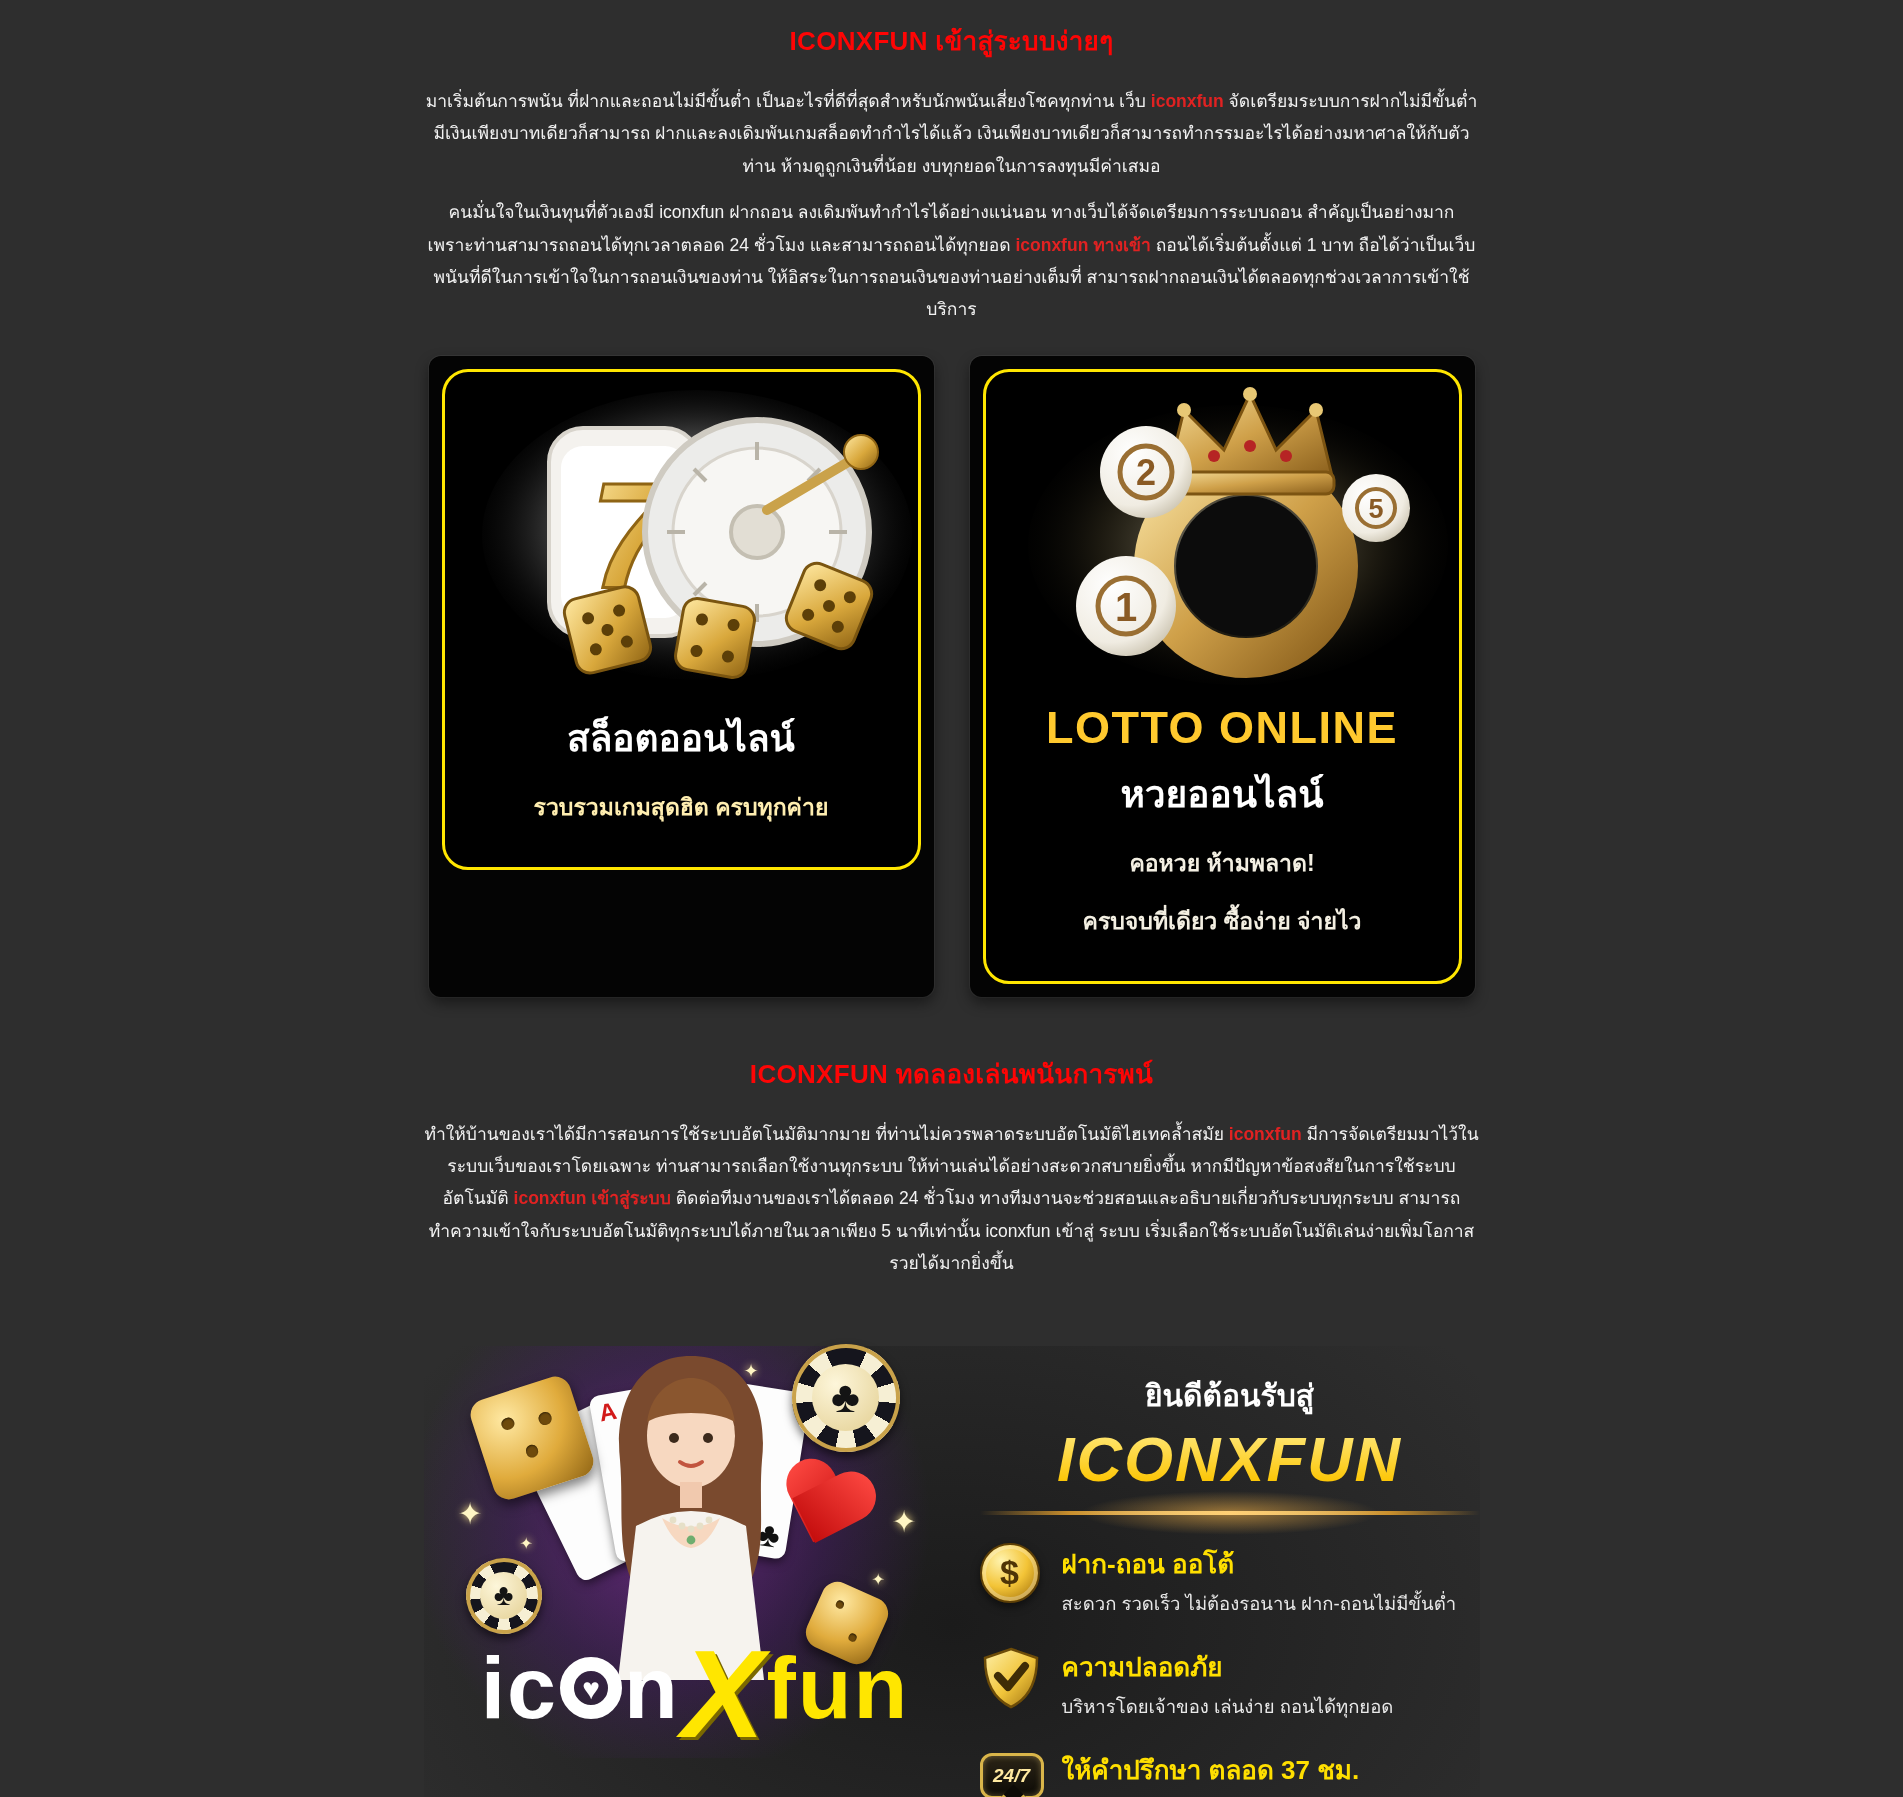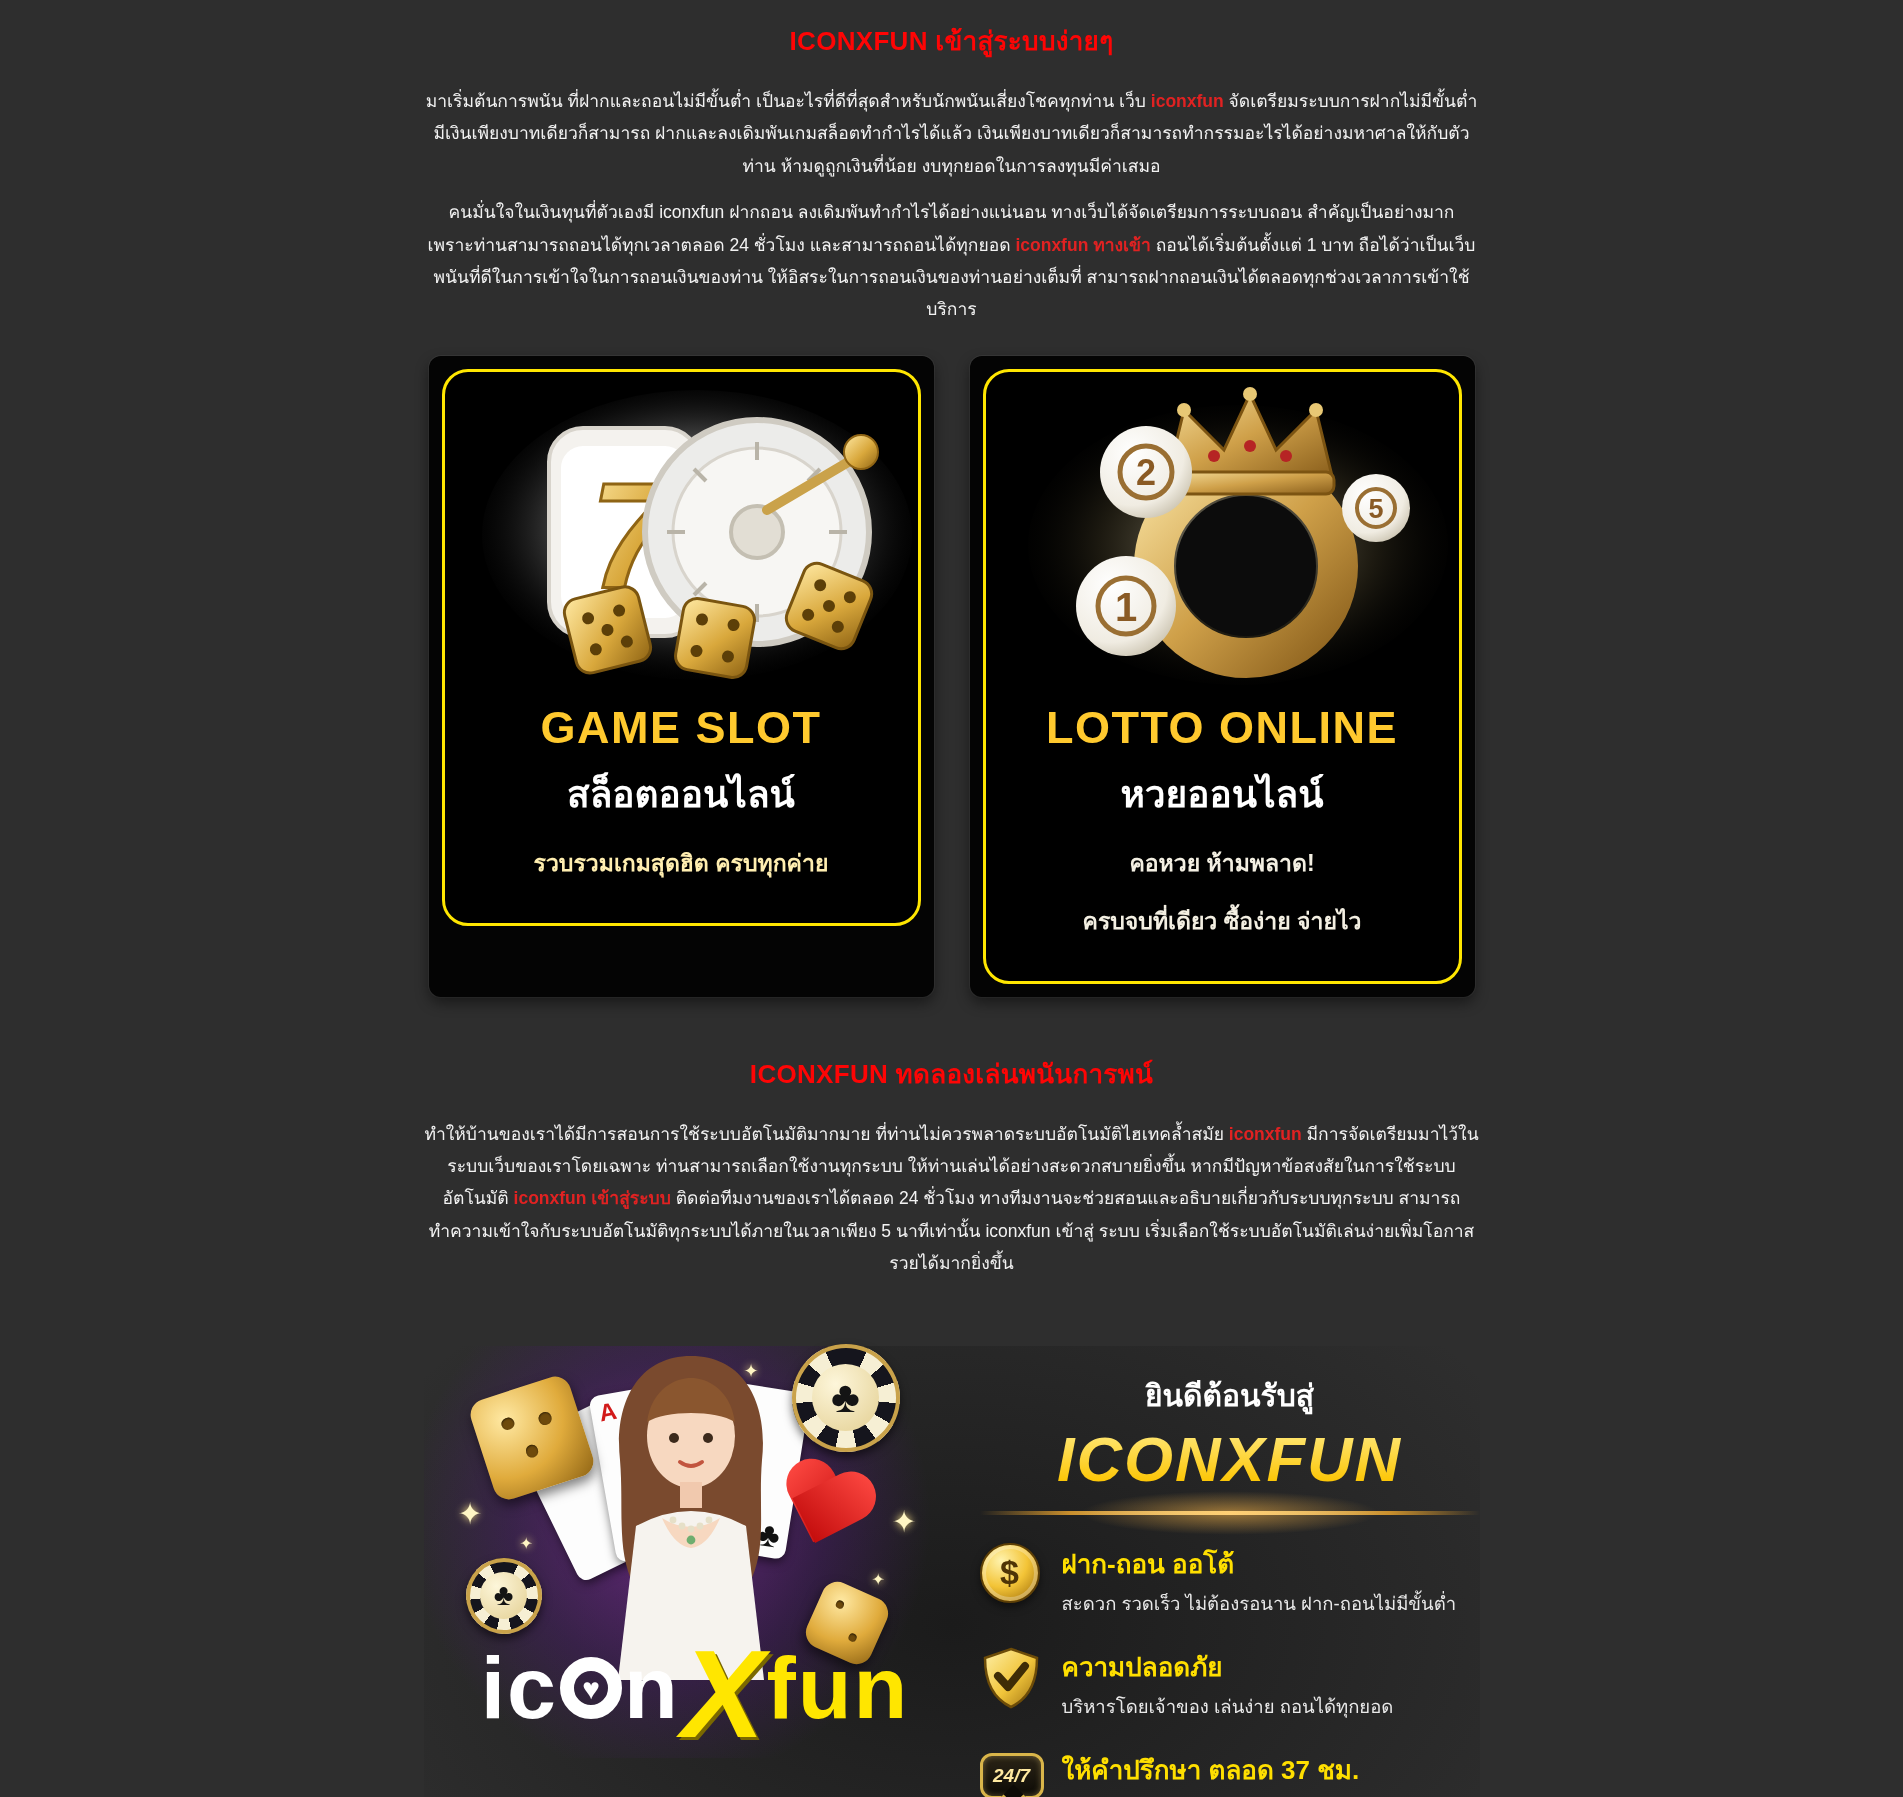--- a/index.html
+++ b/index.html
@@ -252,21 +252,20 @@
             <g transform="rotate(22 372 226)">
               <rect x="336" y="190" width="72" height="72" rx="14" fill="url(#goldGrad)" stroke="#7a5510" stroke-width="3"></rect>
               <circle cx="356" cy="210" r="6" fill="#5c3f08"></circle>
                 <circle cx="388" cy="210" r="6" fill="#5c3f08"></circle>
               <circle cx="372" cy="226" r="6" fill="#5c3f08"></circle>
               <circle cx="356" cy="242" r="6" fill="#5c3f08"></circle>
                 <circle cx="388" cy="242" r="6" fill="#5c3f08"></circle>
             </g>
           </svg>
         </div>
-        <div class="card-title">GAME SLOT</div>
         <div class="card-subtitle">สล็อตออนไลน์</div>
         <div class="card-line">รวบรวมเกมสุดฮิต ครบทุกค่าย</div>
       </div>
     </a>
 
     <a class="card card-lotto">
       <div class="card-inner">
         <div class="card-art">
           <svg width="478" height="318" viewBox="0 0 478 318">
             <defs>

